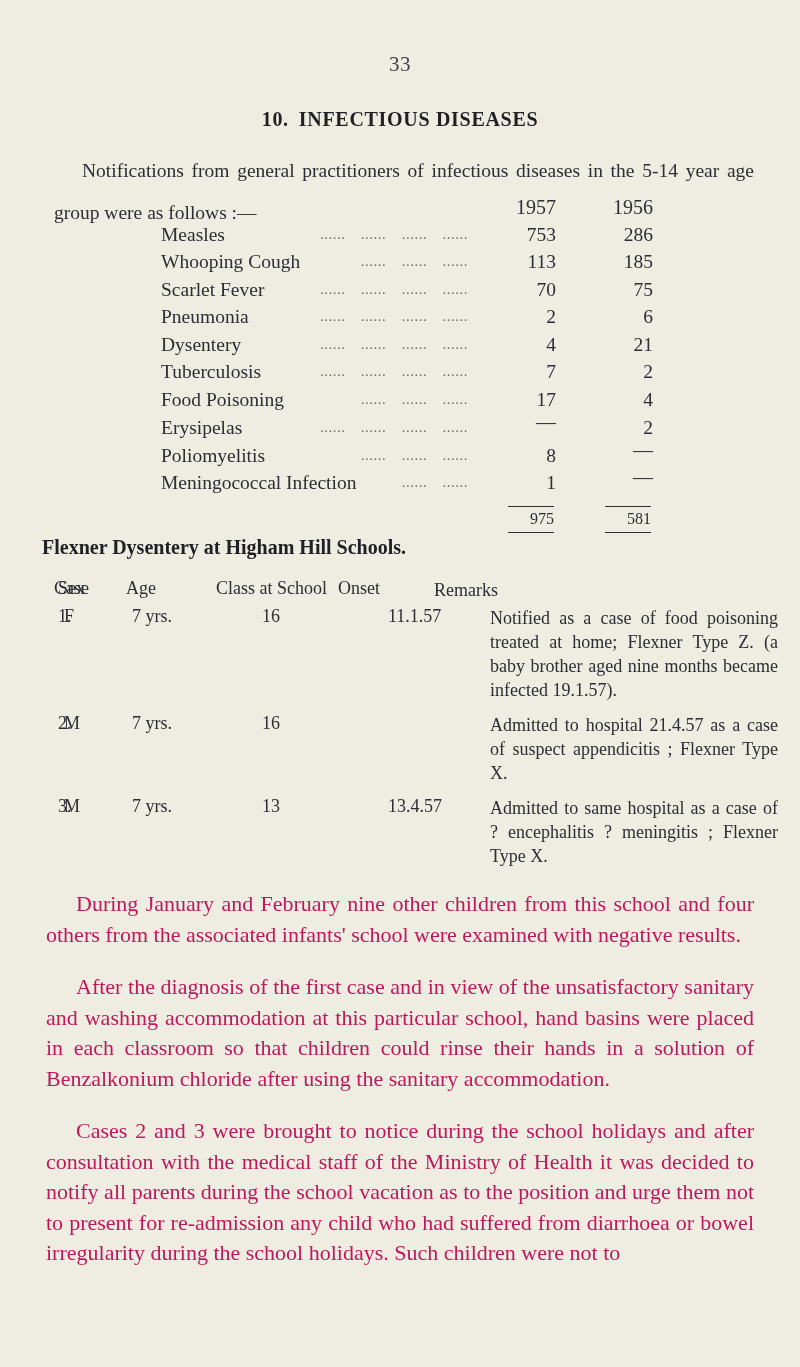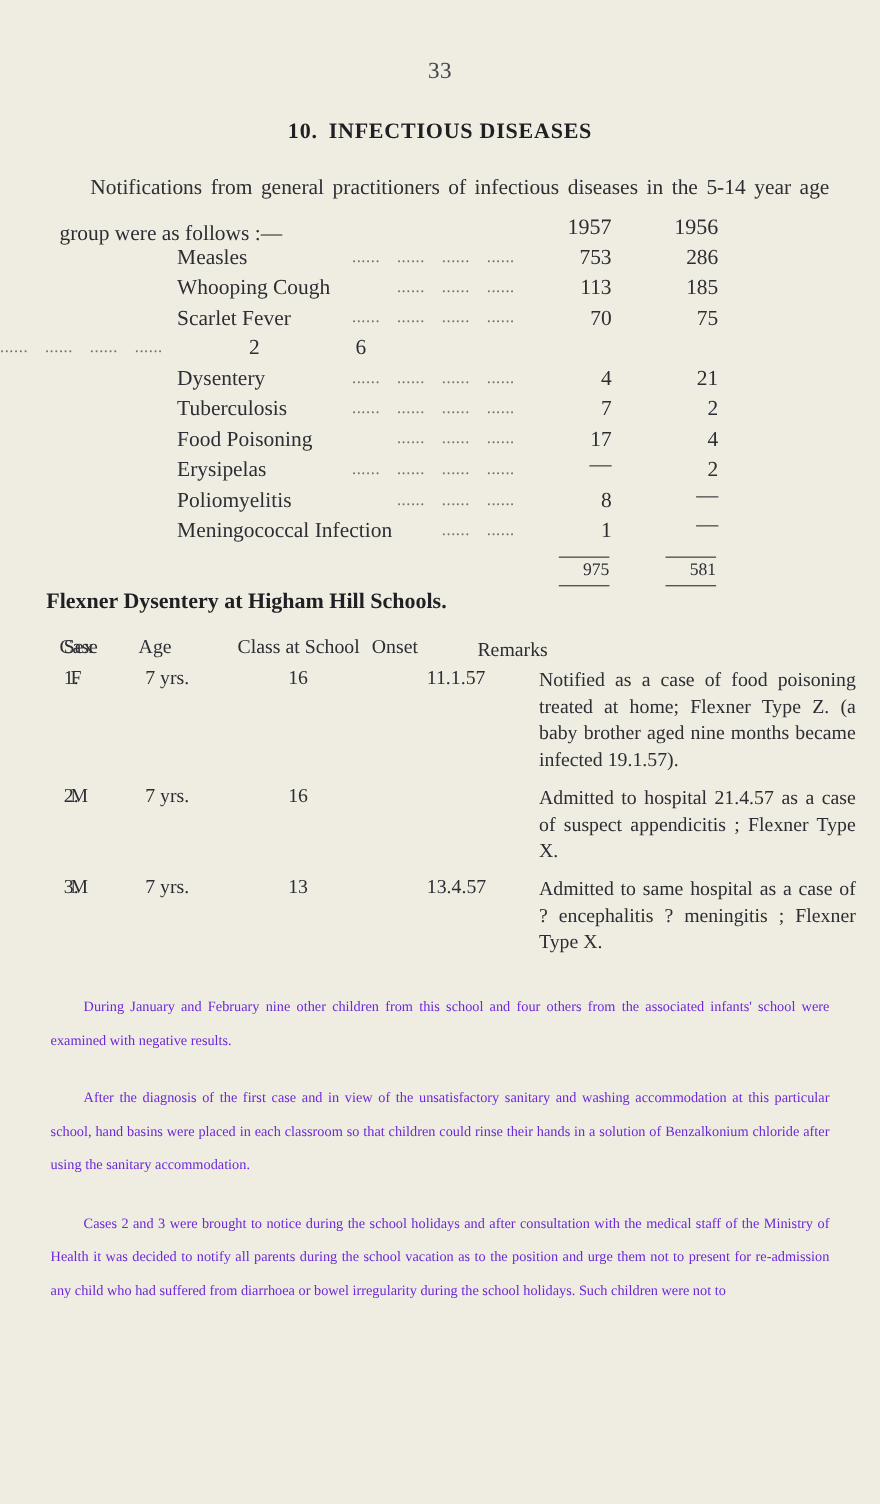--- a/index.html
+++ b/index.html
@@ -184,26 +184,26 @@
   .fx-row .c-remarks { padding-left: 6px; }
 
   
   .body-paras {
     position: absolute;
     top: 884px;
     left: 46px;
     width: 708px;
   }
   .para {
-    font-size: 13px;
+    font-size: 22px;
     line-height: 30.5px;
     text-align: justify;
     text-indent: 30px;
-    margin: 16px 0 22px 0;
-    color: #6d28d9;
+    margin: 5px 0 22px 0;
+    color: #be185d;
   }
   .para:last-child { margin-bottom: 0; }
 </style>
 </head>
 <body>
 
 <div class="page">
 
   <div class="page-number">33</div>
 
@@ -257,20 +257,21 @@
           <div class="leaders">
             <span class="dotgrp">......</span>
             <span class="dotgrp">......</span>
             <span class="dotgrp">......</span>
             <span class="dotgrp">......</span>
           </div>
           <div class="col-1957">70</div>
           <div class="col-1956">75</div>
         </div>
         <div class="notif-row">
+          <div class="notif-name">Pneumonia</div>
           <div class="leaders">
             <span class="dotgrp">......</span>
             <span class="dotgrp">......</span>
             <span class="dotgrp">......</span>
             <span class="dotgrp">......</span>
           </div>
           <div class="col-1957">2</div>
           <div class="col-1956">6</div>
         </div>
         <div class="notif-row">

